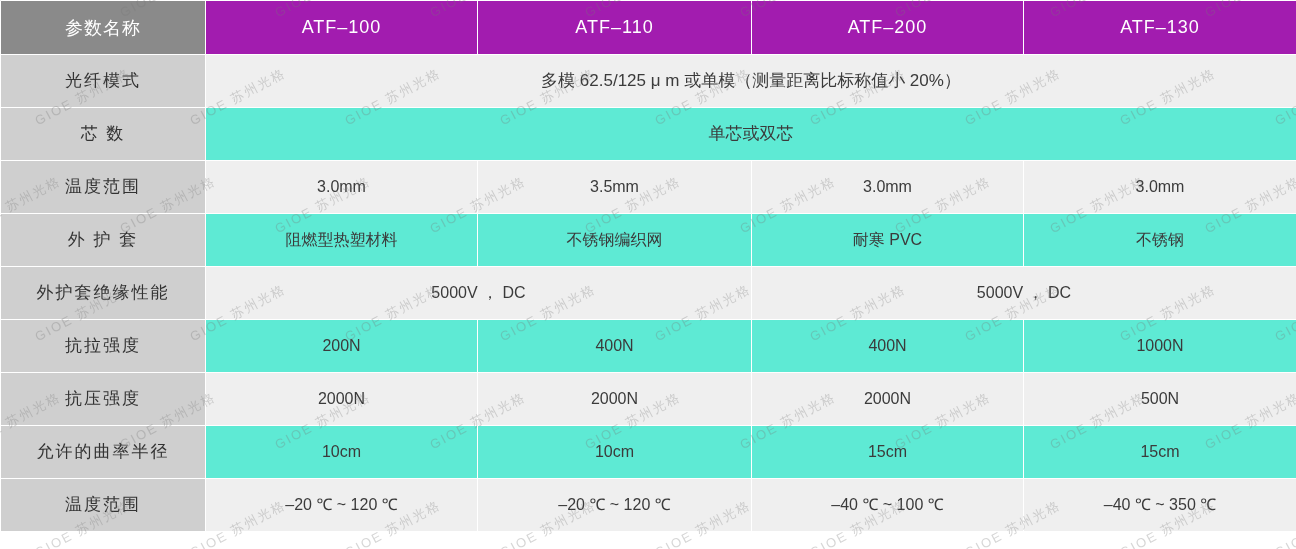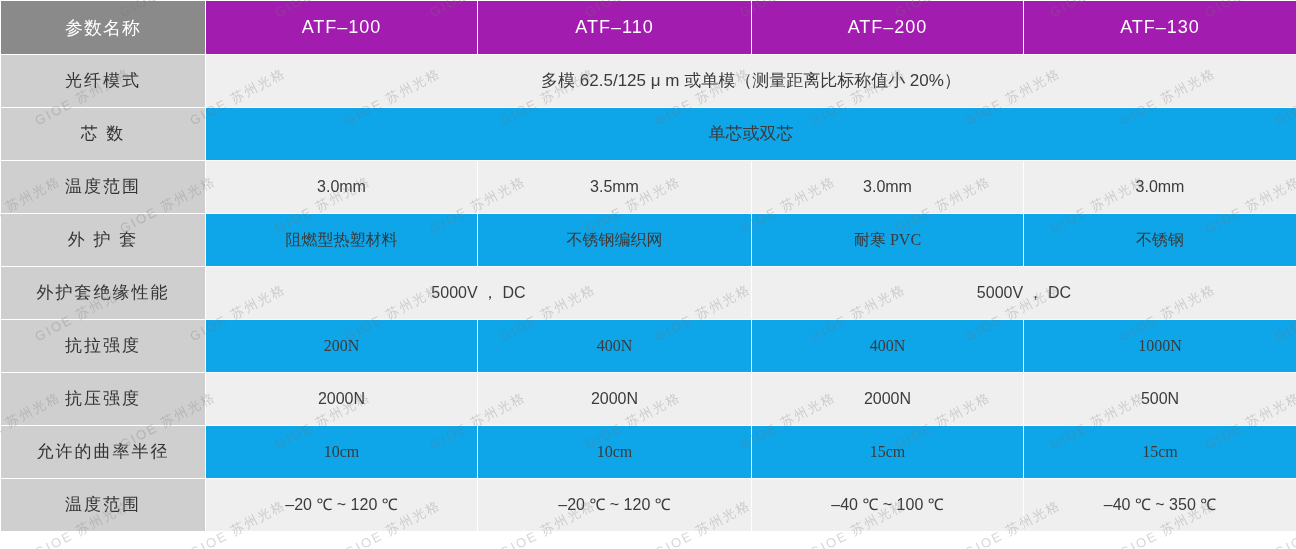--- a/index.html
+++ b/index.html
@@ -75,21 +75,21 @@
   }
   
   table.spec tbody td.rowhead {
     background: #cfcfcf;
     color: #333333;
     font-size: 17px;
     letter-spacing: 2px;
   }
   
   td.lite { background: #efefef; }
-  td.dark { background: #0ea5e9; font-family: Liberation Serif, serif; }
+  td.dark { background: #5eead4; }
 
   .cell-txt {
     display: block;
     line-height: 1.25;
     font-size: 16px;
   }
   .rowhead .cell-txt {
     font-size: 17px;
   }
   .wide .cell-txt {

